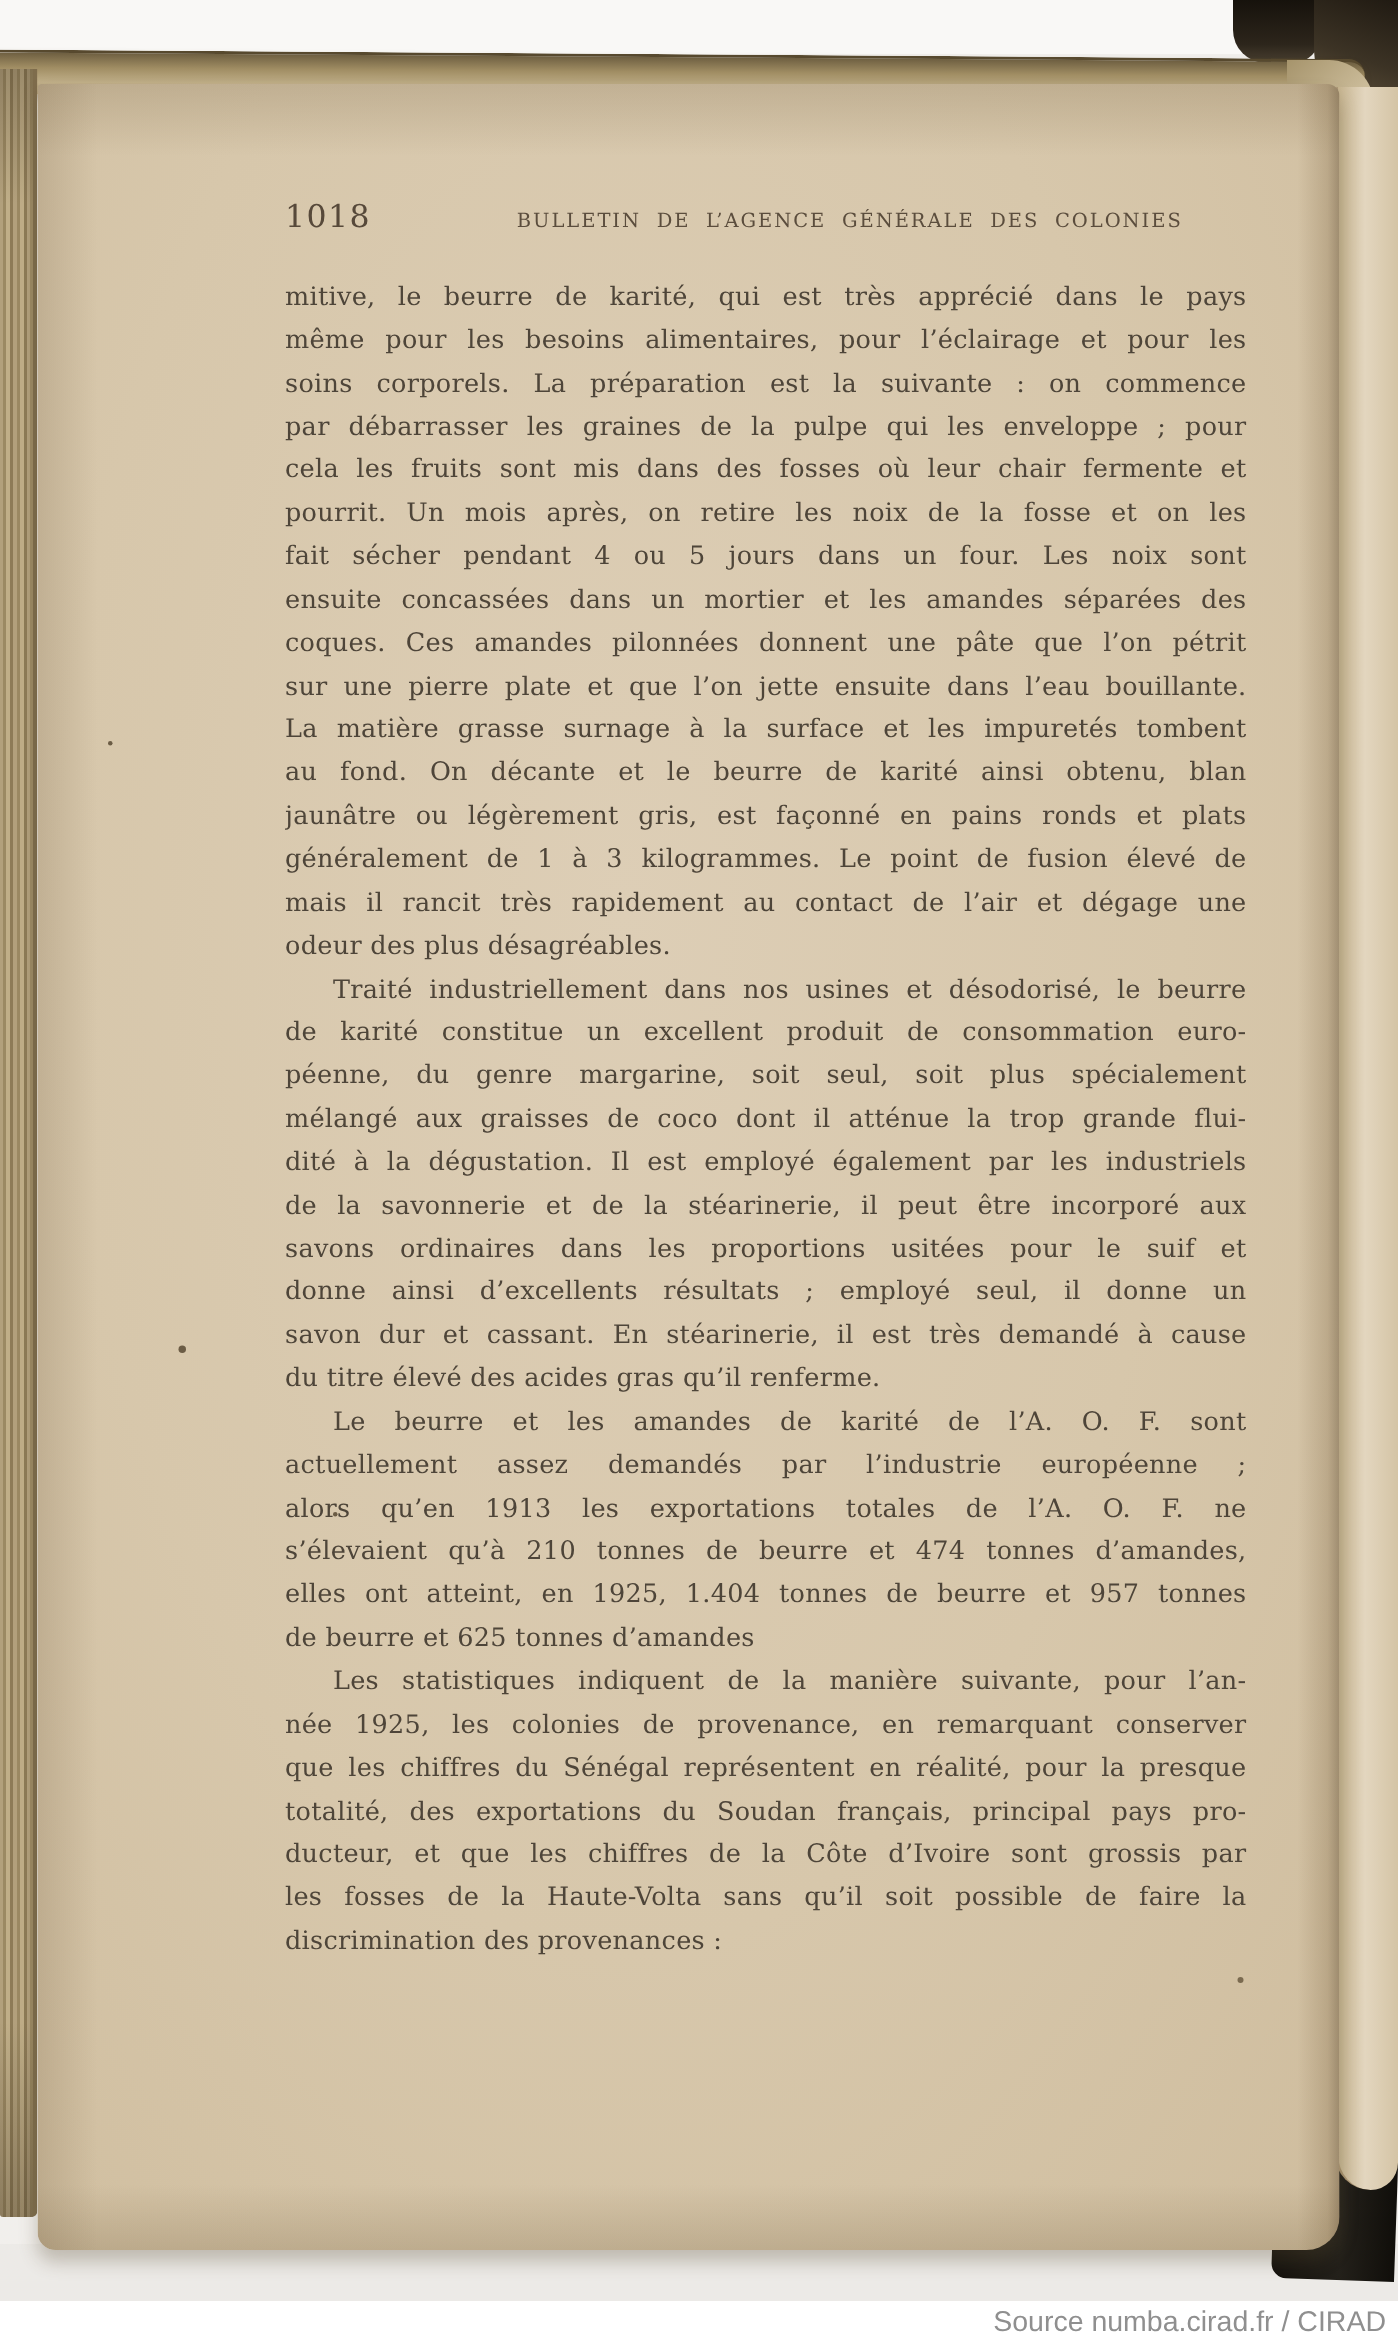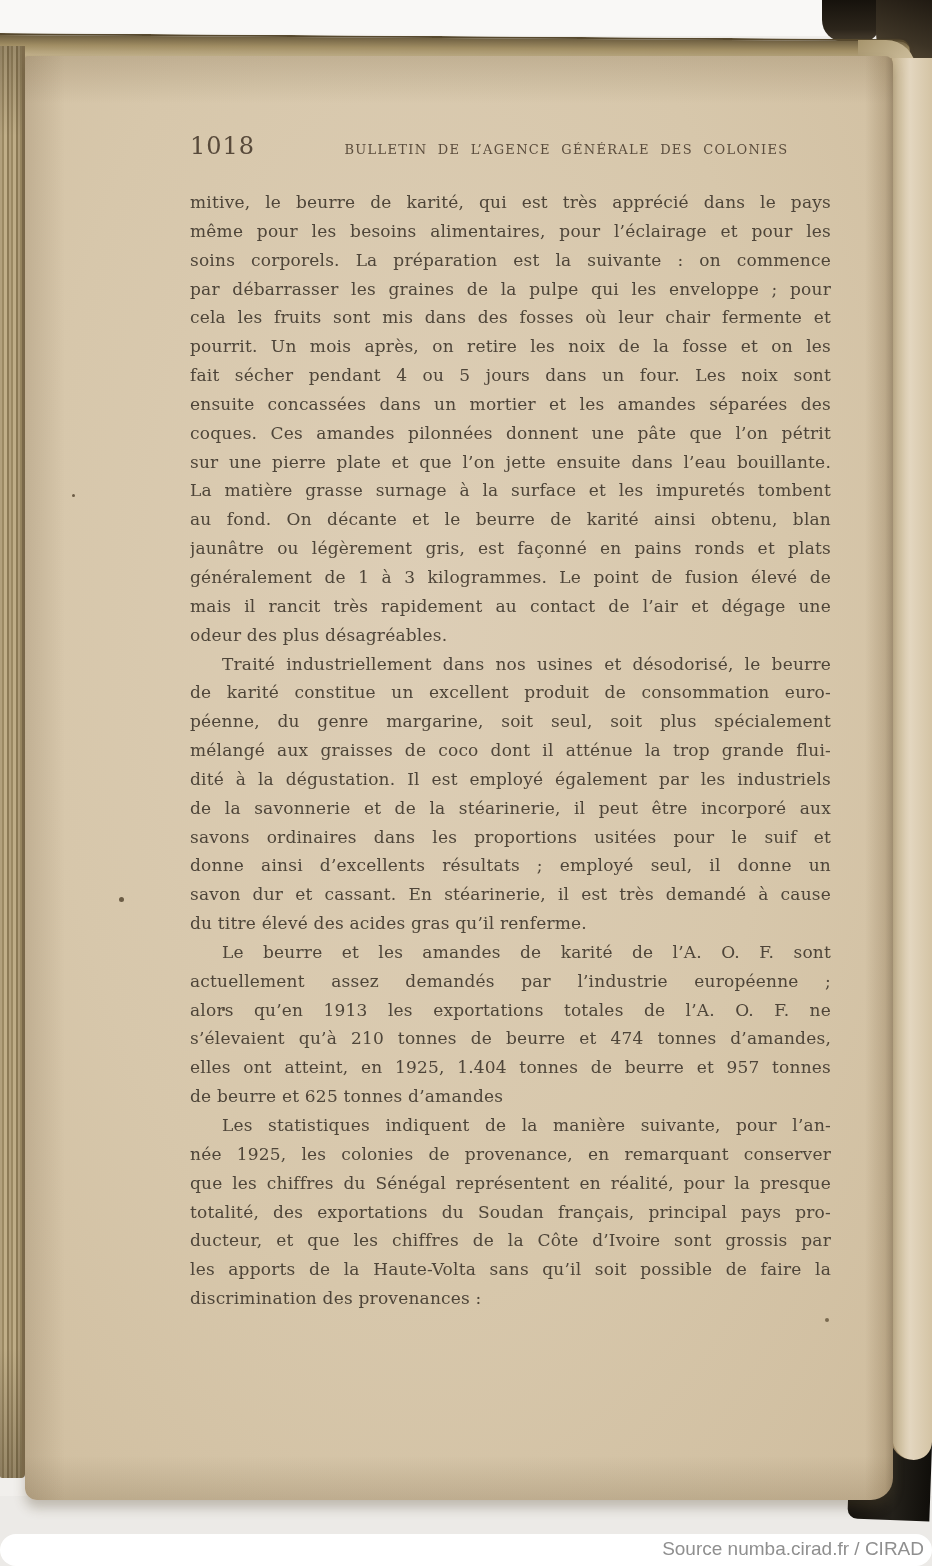--- a/index.html
+++ b/index.html
@@ -8,21 +8,21 @@
     position:relative; width:932px; height:1566px; margin:0 auto;
     background:#f1efec; overflow:hidden;
     font-family:"DejaVu Serif", serif;
   }
   
   .white-top { position:absolute; left:0; top:0; width:932px; height:36px; background:#f9f8f6; }
   .bottom-gray { position:absolute; left:0; top:1496px; width:932px; height:70px; background:#eceae7; }
   .source-bar {
     position:absolute; left:0; top:1534px; width:932px; height:32px; background:#ffffff;
     font-family:"Liberation Sans", sans-serif; font-size:19px; color:#8f8f8f;
-    text-align:right; padding-right:8px; line-height:30px;border-radius:16px;
+    text-align:right; padding-right:8px; line-height:30px;
   }
   
   .cover-top-a { position:absolute; left:822px; top:0; width:58px; height:42px;
     background:linear-gradient(180deg,#16120c,#2c251b 70%,#4a4031); border-radius:0 0 18px 22px; }
   .cover-top-b { position:absolute; right:0; top:0; width:56px; height:60px;
     background:linear-gradient(200deg,#201a12,#3c3325 60%,#5a4d38); border-radius:0 0 0 26px; }
   .cover-bottom { position:absolute; left:850px; top:1368px; width:82px; height:152px;
     background:linear-gradient(90deg,#14110d,#23201a 55%,#100e0a);
     border-radius:36px 4px 0 10px; transform:rotate(2deg); }
   
@@ -61,21 +61,21 @@
       linear-gradient(90deg, rgba(120,96,60,0) calc(100% - 28px), rgba(120,96,60,.26) calc(100% - 8px), rgba(95,75,47,.45)),
       linear-gradient(180deg, rgba(120,100,66,.24), rgba(120,100,66,0) 48px),
       linear-gradient(180deg, rgba(120,100,66,0) calc(100% - 44px), rgba(110,90,58,.22)),
       radial-gradient(ellipse at 45% 38%, #ddceb6 0%, #d7c7ab 55%, #cfbd9e 100%);
     border-radius:3px 8px 22px 12px;
     box-shadow:0 8px 12px rgba(90,75,50,.30);
   }
   .page-inner { position:absolute; left:0; top:0; width:100%; height:100%; padding:76px 62px 0 165px; }
   
   .page-header { display:flex; align-items:baseline; color:#57493a; margin-bottom:28px; }
-  .pagenum { width:112px; font-size:24px; letter-spacing:1px; }
+  .pagenum { width:112px; font-size:21px; letter-spacing:1px; }
   .runtitle { flex:1; text-align:center; font-size:13px; letter-spacing:1.3px; word-spacing:5px; color:#5b4d3d; }
   
   .bodytext { color:#4e4539; font-size:17px; text-align:justify; }
   .ln { line-height:28.85px; height:28.85px; overflow:hidden; text-align-last:justify; letter-spacing:.2px; }
   .ln.end { text-align-last:left; }
   .ln.ind { text-indent:32px; }
   
   .speck { position:absolute; background:#6b5c45; border-radius:50%; }
   .s1 { left:94px; top:841px; width:5px; height:5px; }
   .s2 { left:47px; top:438px; width:3px; height:3px; }
@@ -148,21 +148,21 @@
           <div class="ln">s’élevaient qu’à 210 tonnes de beurre et 474 tonnes d’amandes,</div>
           <div class="ln">elles ont atteint, en 1925, 1.404 tonnes de beurre et 957 tonnes</div>
           <div class="ln end">de beurre et 625 tonnes d’amandes</div>
         </div>
         <div>
           <div class="ln ind">Les statistiques indiquent de la manière suivante, pour l’an-</div>
           <div class="ln">née 1925, les colonies de provenance, en remarquant conserver</div>
           <div class="ln">que les chiffres du Sénégal représentent en réalité, pour la presque</div>
           <div class="ln">totalité, des exportations du Soudan français, principal pays pro-</div>
           <div class="ln">ducteur, et que les chiffres de la Côte d’Ivoire sont grossis par</div>
-          <div class="ln">les apports de la Haute-Volta sans qu’il soit possible de faire la</div>
+          <div class="ln">les fosses de la Haute-Volta sans qu’il soit possible de faire la</div>
           <div class="ln end">discrimination des provenances :</div>
         </div>
       </div>
     </div>
   </div>
 
   <div class="source-bar">
     <span>Source numba.cirad.fr / CIRAD</span>
   </div>
 </div>

